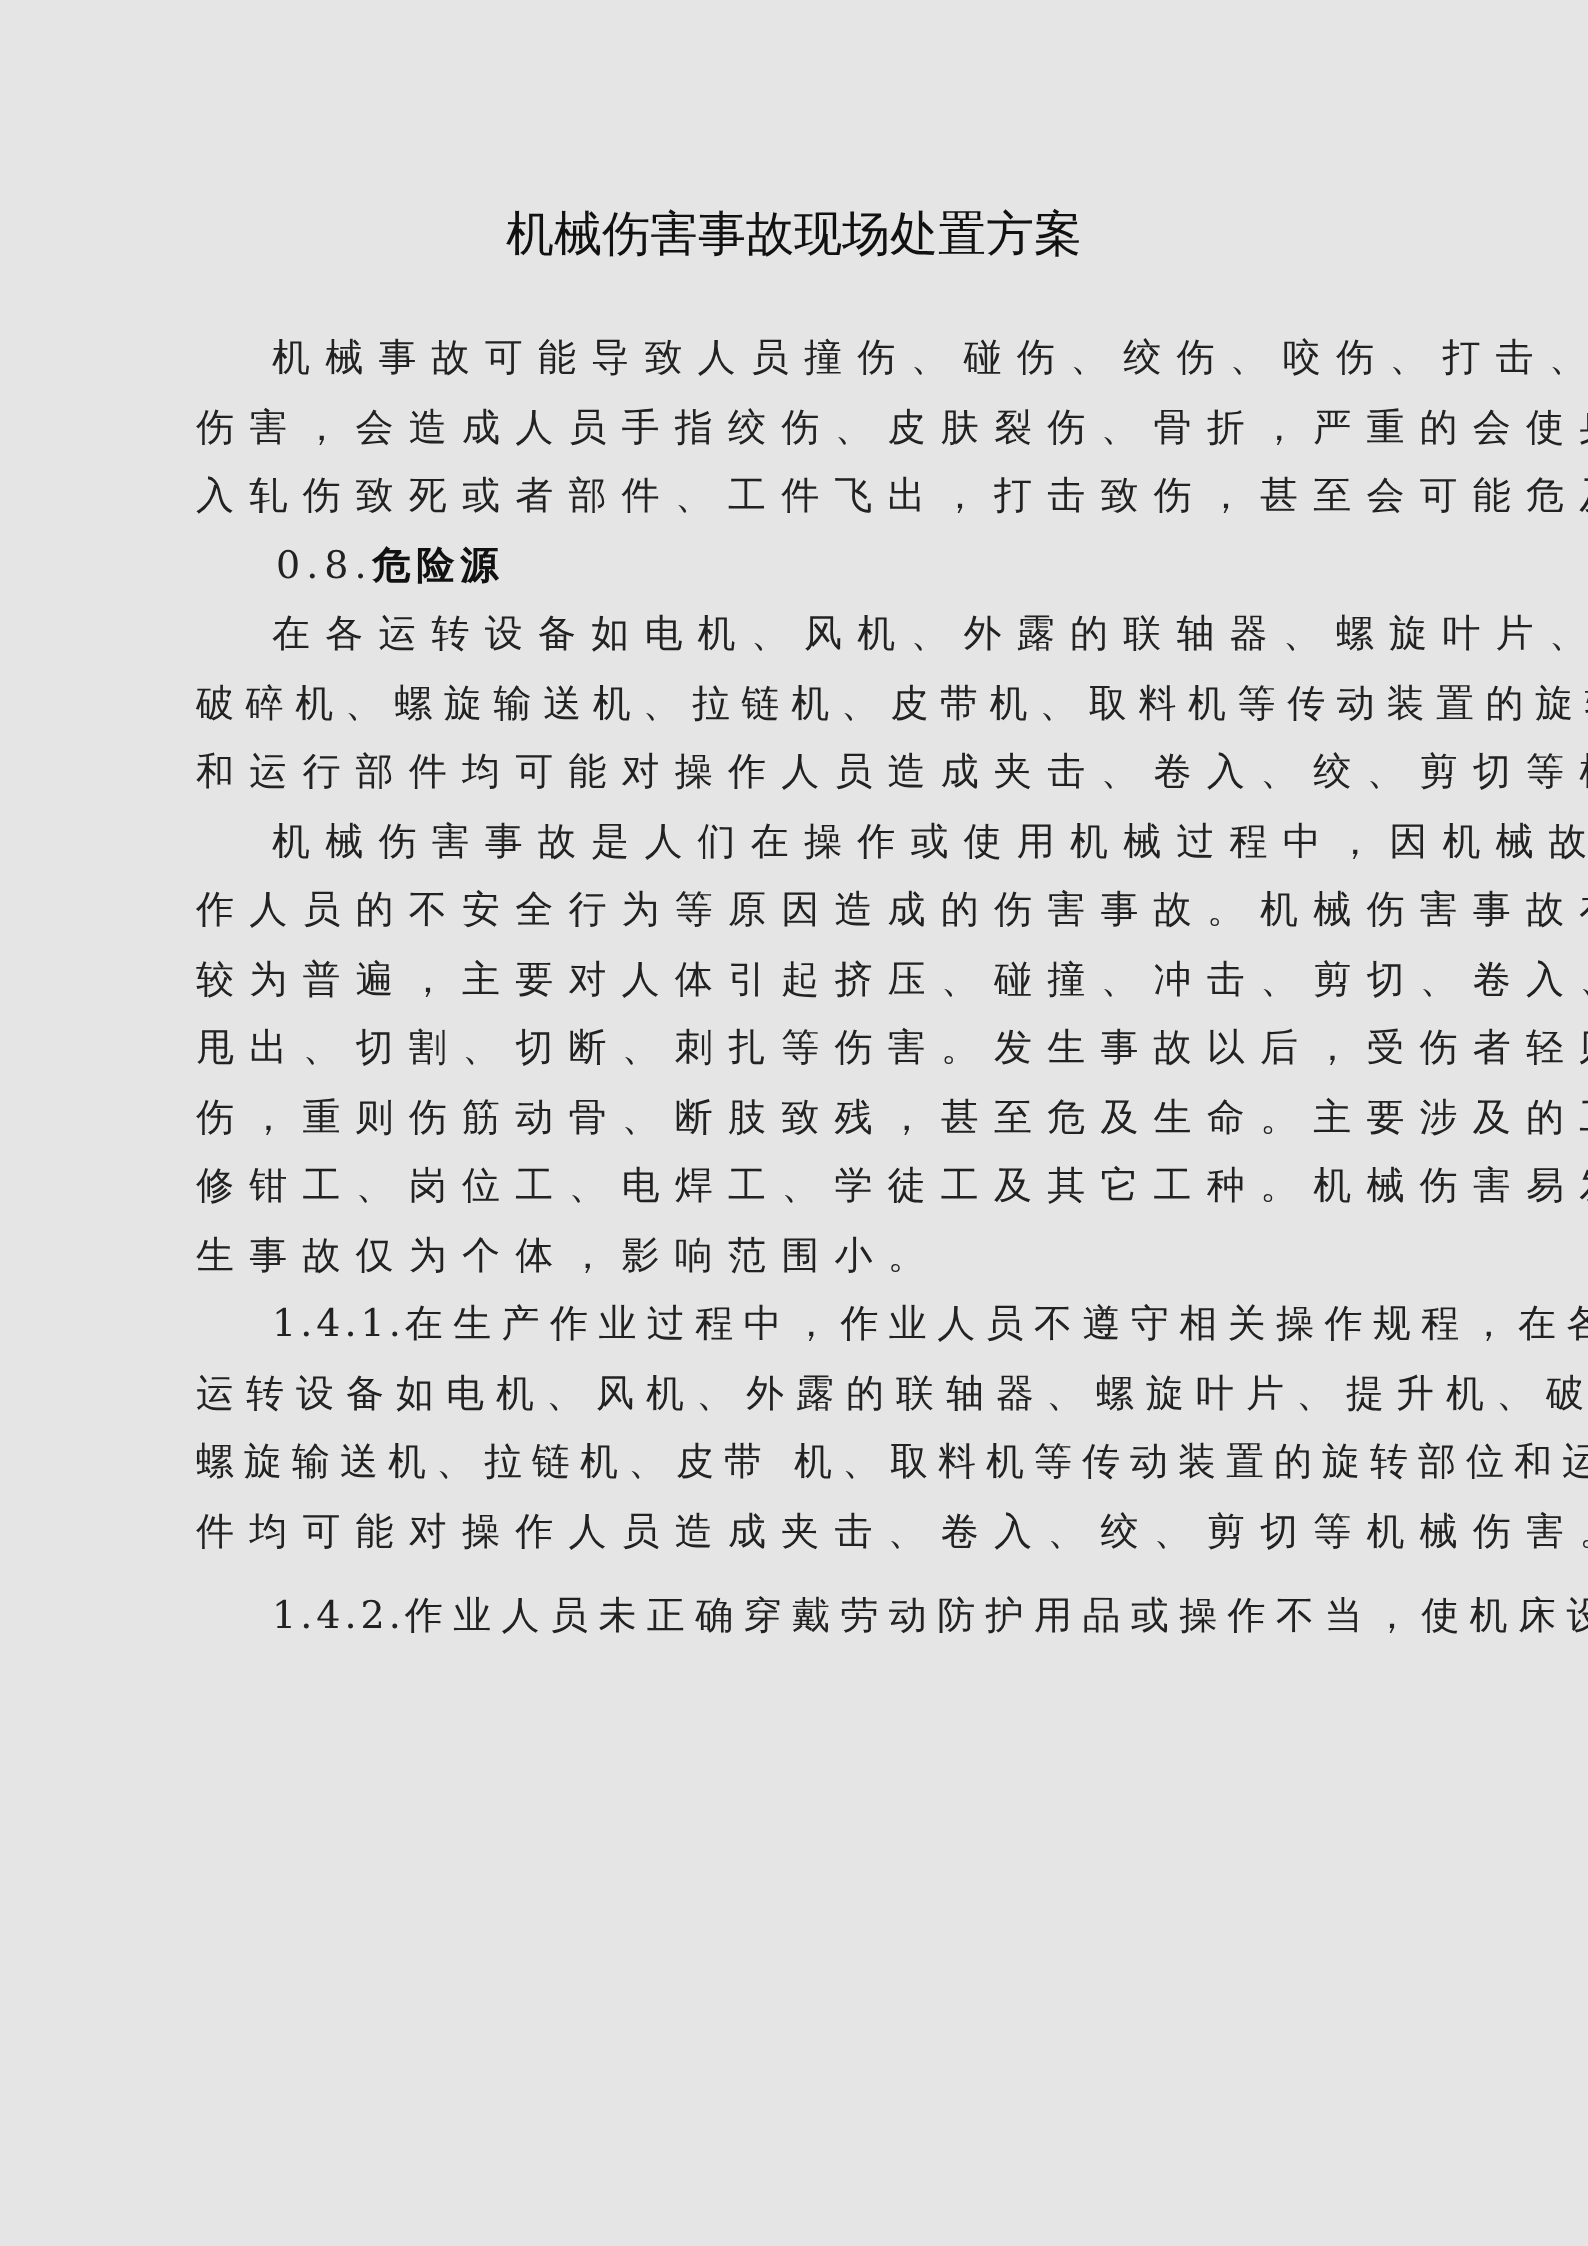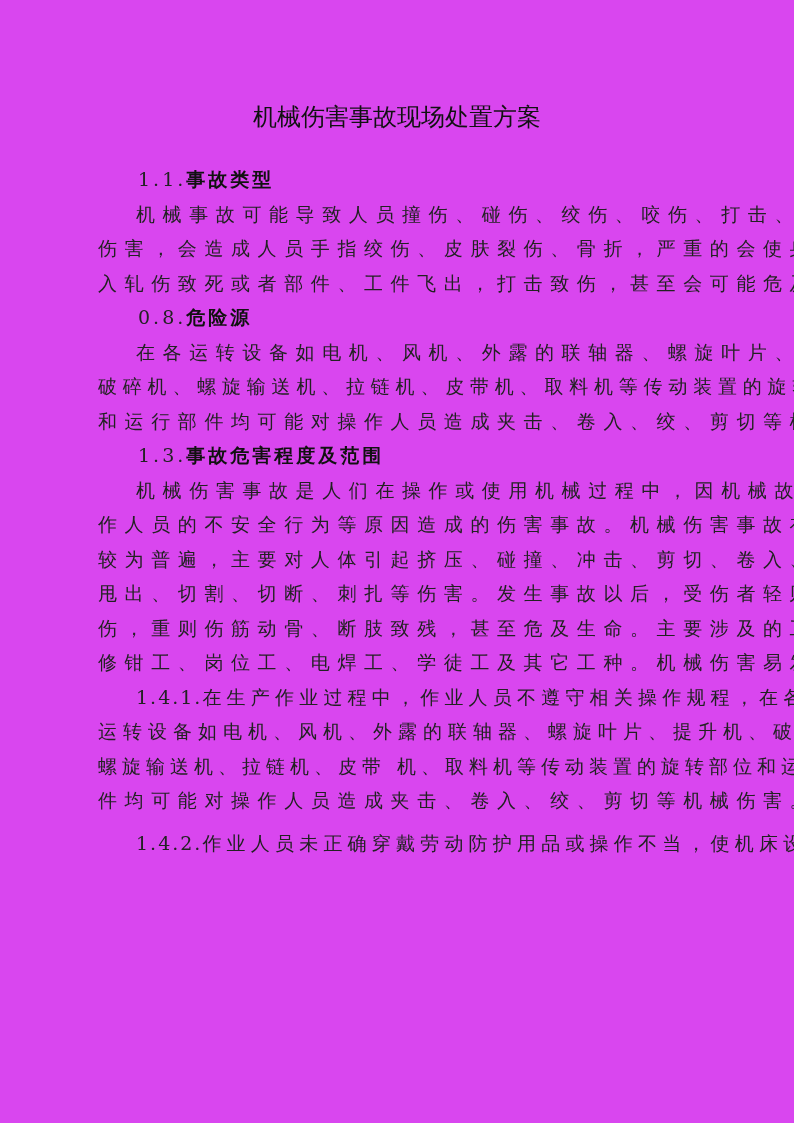--- a/index.html
+++ b/index.html
@@ -1,18 +1,18 @@
 <!DOCTYPE html>
 <html><head>
   <meta charset="utf-8">
   <style>
     html, body { margin: 0; padding: 0; background: #ffffff; }
     body { width: 794px; height: 1123px; position: relative; overflow: hidden; }
     .page {
-      position: absolute; left: 0; top: 0; width: 794px; height: 1123px; background: #d946ef;
+      position: absolute; left: 0; top: 0; width: 794px; height: 1123px; background: #e5e5e5;
     }
     .title {
       position: absolute; left: 0; width: 794px; top: 100px;
       text-align: center; font-family: "DejaVu Sans", sans-serif;
       font-size: 24px; line-height: 34px; color: #111; letter-spacing: 0px;
     }
     .body {
       position: absolute; left: 98px; top: 162px; width: 600px;
       font-family: "DejaVu Serif", serif; font-size: 19px; color: #222;
       line-height: 34.5px;
@@ -28,43 +28,38 @@
     .num { letter-spacing: 2px; }
   </style>
 </head>
 <body>
 
 <div class="page">
   <div class="title">机械伤害事故现场处置方案</div>
 
   <div class="body">
 
-    <div class="line h2">
-      <span>1.1.</span><span class="hb">事故类型</span>
-    </div>
     <div class="line indent">机械事故可能导致人员撞伤、碰伤、绞伤、咬伤、打击、切削等</div>
     <div class="line">伤害，会造成人员手指绞伤、皮肤裂伤、骨折，严重的会使身体被卷</div>
     <div class="line">入轧伤致死或者部件、工件飞出，打击致伤，甚至会可能危及生命。</div>
 
     <div class="line h2">
       <span>0.8.</span><span class="hb">危险源</span>
     </div>
     <div class="line indent">在各运转设备如电机、风机、外露的联轴器、螺旋叶片、提升机、</div>
     <div class="line" style="letter-spacing:5.8px">破碎机、螺旋输送机、拉链机、皮带机、取料机等传动装置的旋转部位</div>
     <div class="line">和运行部件均可能对操作人员造成夹击、卷入、绞、剪切等机械伤害</div>
 
-    <div class="line h2">
-      <span>1.3.</span><span class="hb">事故危害程度及范围</span>
-    </div>
     <div class="line indent">机械伤害事故是人们在操作或使用机械过程中，因机械故障或操</div>
     <div class="line">作人员的不安全行为等原因造成的伤害事故。机械伤害事故在施工中</div>
     <div class="line">较为普遍，主要对人体引起挤压、碰撞、冲击、剪切、卷入、绞绕、</div>
     <div class="line">甩出、切割、切断、刺扎等伤害。发生事故以后，受伤者轻则皮肉受</div>
     <div class="line">伤，重则伤筋动骨、断肢致残，甚至危及生命。主要涉及的工种有维</div>
     <div class="line">修钳工、岗位工、电焊工、学徒工及其它工种。机械伤害易发生，发</div>
+    <div class="line">生事故仅为个体，影响范围小。</div>
 
     <div class="line indent" style="letter-spacing:5.2px">
       <span class="num">1.4.1.</span><span>在生产作业过程中，作业人员不遵守相关操作规程，在各</span>
     </div>
     <div class="line" style="letter-spacing:6px">运转设备如电机、风机、外露的联轴器、螺旋叶片、提升机、破碎机、</div>
     <div class="line" style="letter-spacing:5px">螺旋输送机、拉链机、皮带 机、取料机等传动装置的旋转部位和运行部</div>
     <div class="line">件均可能对操作人员造成夹击、卷入、绞、剪切等机械伤害。</div>
 
     <div class="line indent" style="margin-top:8px; letter-spacing:5.2px">
       <span class="num">1.4.2.</span><span>作业人员未正确穿戴劳动防护用品或操作不当，使机床设</span>

